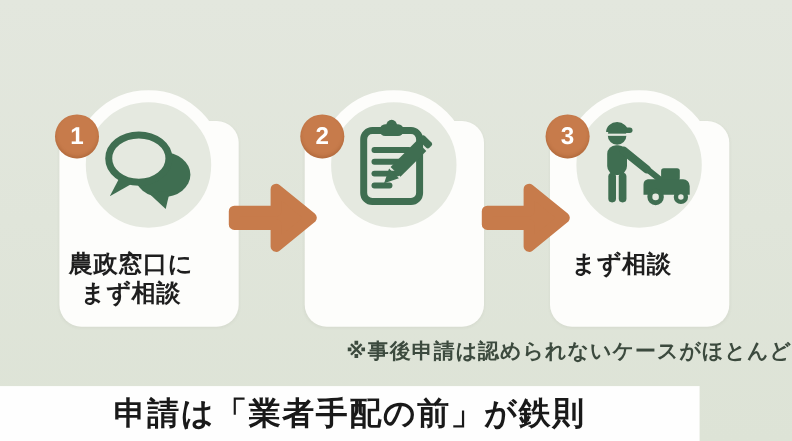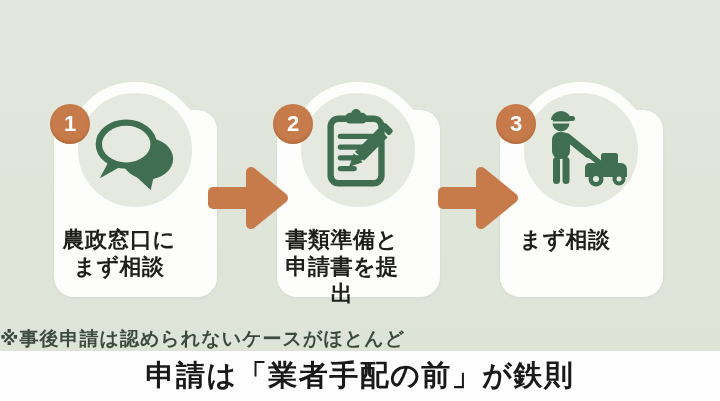--- a/index.html
+++ b/index.html
@@ -80,31 +80,30 @@
     top:162px;
     width:84px;height:72px;
     z-index:4;
   }
   .arrow-1{left:205px;}
   .arrow-2{left:435px;}
   .note-line{
     position:absolute;
     top:306px;left:0;
     width:720px;
-    text-align:left;
+    text-align:right;
     font-size:19px;
     font-weight:bold;
     color:var(--note);
     letter-spacing:1px;
-    margin-top:20px;
   }
   .footer-band{
     position:absolute;
     top:351px;left:0;
-    width:720px;height:50px;
+    width:636px;height:50px;
     background:var(--band);
     display:flex;align-items:center;justify-content:center;
   }
   .footer-title{
     font-size:29px;
     font-weight:800;
     color:var(--title);
     letter-spacing:1.5px;
   }
 </style>
@@ -147,24 +146,20 @@
       <g transform="translate(76,20) rotate(45)">
         <rect x="-6.5" y="0" width="13" height="7" rx="2.5" fill="#3f6e51"></rect>
         <rect x="-6.5" y="9" width="13" height="34" fill="#3f6e51"></rect>
         <path d="M-6.5 45 L6.5 45 L0 58 Z" fill="#3f6e51"></path>
       </g>
     </svg>
   </div>
   <div class="step-badge badge-2">
     <span>2</span>
   </div>
-  <div class="step-label label-2">
-    <div>書類準備と</div>
-    <div>申請書を提出</div>
-  </div>
 
   <svg class="flow-arrow arrow-2" viewBox="0 0 84 72">
     <path d="M8 30 H46 V10 L78 36 L46 62 V42 H8 Z" fill="#c77b4b" stroke="#c77b4b" stroke-width="10" stroke-linejoin="round" stroke-linecap="round"></path>
   </svg>
 
   <div class="step-card card-3"></div>
   <div class="icon-circle circle-3">
     <svg width="96" height="88" viewBox="0 0 96 88">
 
       <circle cx="28" cy="17" r="8.5" fill="#3f6e51"></circle>

